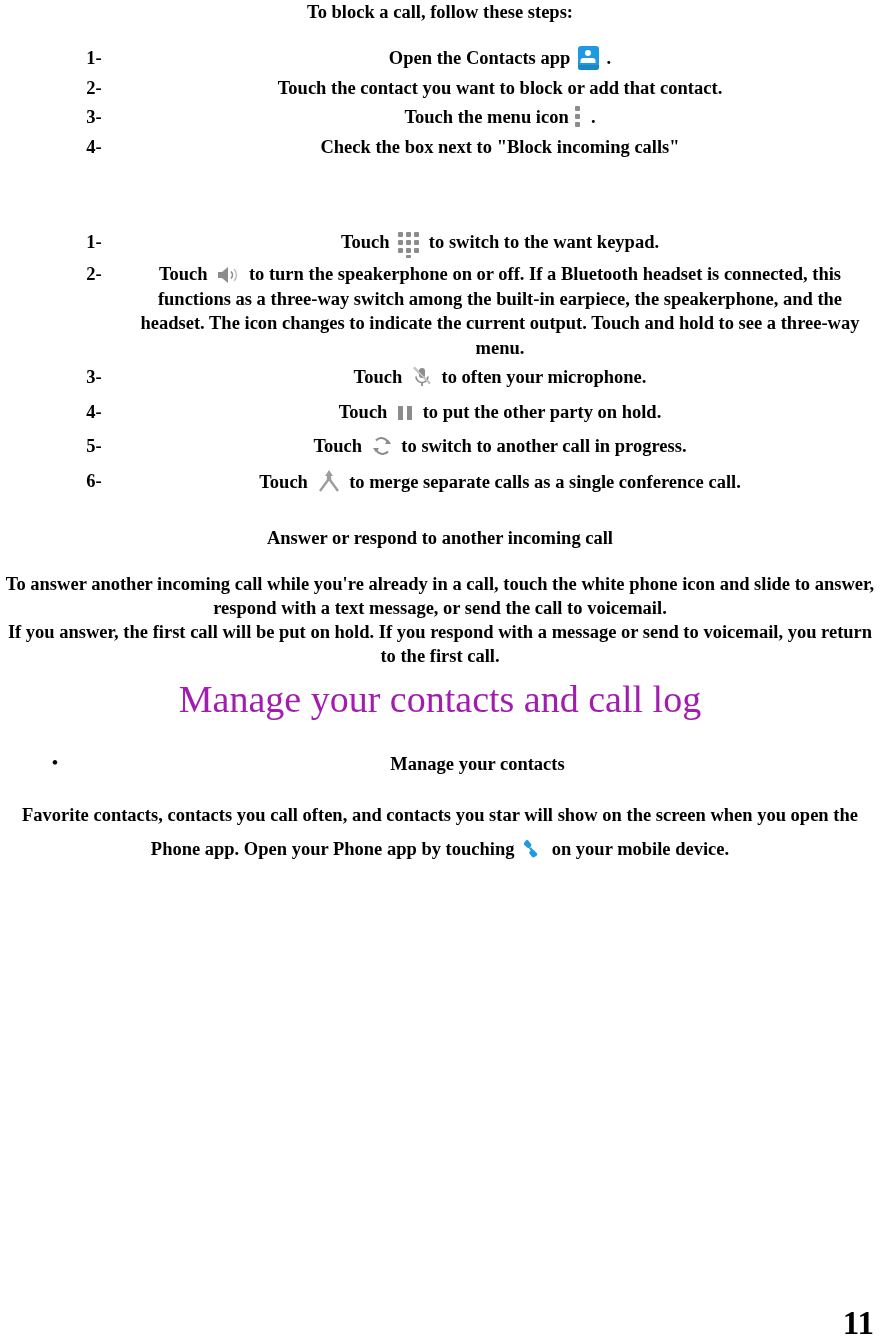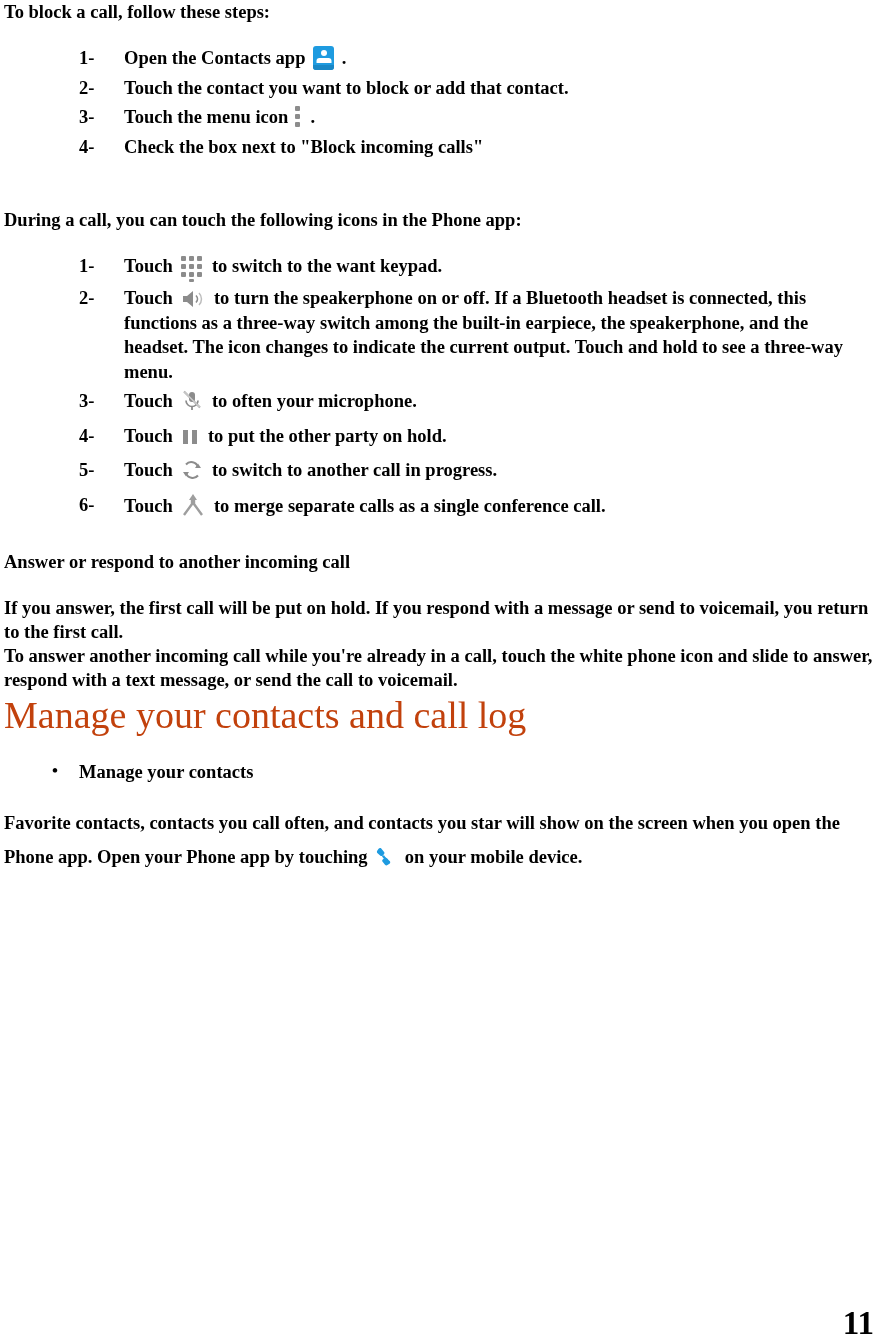--- a/index.html
+++ b/index.html
@@ -15,20 +15,21 @@
     color: #000000;
     overflow: hidden;
   }
 
   .page {
     position: relative;
     width: 880px;
     height: 1343px;
     box-sizing: border-box;
     padding: 0 4px 0 4px;
+    text-align: center;
   }
 
   
   .para {
     font-size: 18.5px;
     font-weight: bold;
     line-height: 24px;
     margin: 0;
   }
   .para-plain {
@@ -80,22 +81,22 @@
     left: 48px;
     top: -1px;
     font-size: 17px;
   }
 
   
   .chapter-heading {
     font-size: 38px;
     font-weight: normal;
     line-height: 46px;
-    color: #c2410c;
-    margin: 0;
+    color: #a21caf;
+    margin: 8px;
     letter-spacing: 0px;
   }
 
   
   .page-number {
     position: absolute;
     right: 6px;
     bottom: 6px;
     font-size: 33px;
     font-weight: bold;
@@ -243,21 +244,20 @@
       <span class="num">4-</span>
       <span>Check the box next to "Block incoming calls"</span>
     </li>
   </ol>
 
   <div class="spacer-md"></div>
 
 
   <div class="spacer-md"></div>
 
-  <p class="para-plain">During a call, you can touch the following icons in the Phone app:</p>
 
   <div class="spacer-md"></div>
 
   <ol class="numlist">
 
     <li>
       <span class="num">1-</span>
       <span>Touch</span>
       <span class="ic ic-keypad">
         <i style="left:0px;top:1px"></i>
@@ -341,22 +341,22 @@
       <span>to merge separate calls as a single conference call.</span>
     </li>
   </ol>
 
   <div class="spacer-md"></div>
 
   <p class="para-plain">Answer or respond to another incoming call</p>
 
   <div class="spacer-md"></div>
 
+  <p class="para-plain">To answer another incoming call while you're already in a call, touch the white phone icon and slide to answer, respond with a text message, or send the call to voicemail.</p>
   <p class="para-plain">If you answer, the first call will be put on hold. If you respond with a message or send to voicemail, you return to the first call.</p>
-  <p class="para-plain">To answer another incoming call while you're already in a call, touch the white phone icon and slide to answer, respond with a text message, or send the call to voicemail.</p>
 
   <h1 class="chapter-heading">Manage your contacts and call log</h1>
 
   <div class="spacer-md"></div>
 
   <ul class="bullist">
     <li>
       <span>Manage your contacts</span>
     </li>
   </ul>

